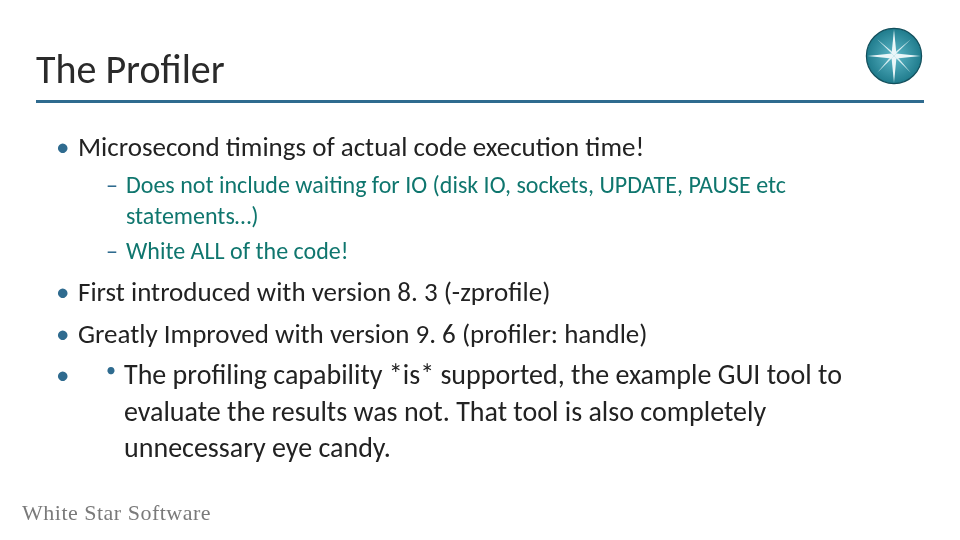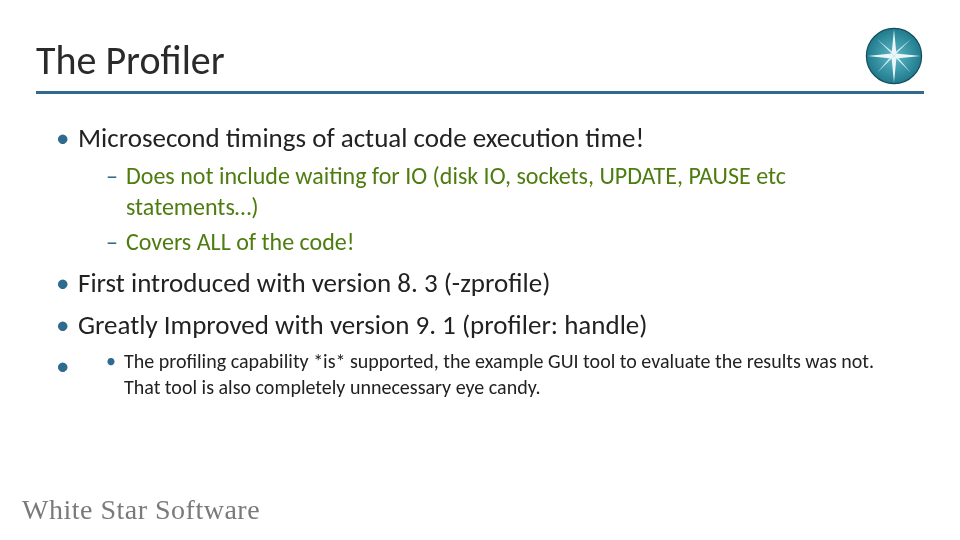--- a/index.html
+++ b/index.html
@@ -10,21 +10,21 @@
     background: #ffffff;
     font-family: Calibri, "Segoe UI", Arial, sans-serif;
     color: #222;
     overflow: hidden;
   }
   .slide {
     position: relative;
     width: 960px;
     height: 540px;
     box-sizing: border-box;
-    padding: 28px 36px 0 36px;
+    padding: 37px 36px 0 36px;
   }
   .title {
     font-size: 40px;
     color: #2a2a2a;
     margin: 8px 0 4px 0;
     font-weight: 400;
   }
   .rule {
     border: none;
     border-top: 3px solid #2f6b8f;
@@ -63,56 +63,56 @@
     list-style: none;
     padding-left: 28px;
     margin: 4px 0 8px 0;
   }
   ul.sub > li {
     position: relative;
     font-size: 24px;
     line-height: 1.3;
     padding-left: 20px;
     margin-bottom: 4px;
-    color: #4d7c0f;
+    color: #0f766e;
   }
   ul.sub > li::before {
     content: "–";
     position: absolute;
     left: 0;
     top: 0;
     color: #2f6b8f;
     font-size: 24px;
   }
   ul.subsub {
     list-style: none;
     padding-left: 28px;
     margin: 4px 0 4px 0;
   }
   ul.subsub > li {
     position: relative;
-    font-size: 20px;
+    font-size: 28px;
     line-height: 1.3;
     padding-left: 18px;
     color: #222;
   }
   ul.subsub > li::before {
     content: "•";
     position: absolute;
     left: 0;
     top: 0;
     color: #2f6b8f;
     font-size: 20px;
   }
   .footer {
     position: absolute;
     left: 22px;
     bottom: 14px;
     font-family: "Brush Script MT", "Segoe Script", cursive;
-    font-size: 28px;
+    font-size: 22px;
     color: #7a7a7a;
     letter-spacing: 0.5px;
   }
 </style>
 </head>
 <body>
 
 <div class="slide">
 
   <div class="logo">
@@ -138,25 +138,25 @@
   </div>
 
   <h1 class="title">The Profiler</h1>
   <hr class="rule">
 
   <ul class="top">
     <li>
       <span>Microsecond timings of actual code execution time!</span>
       <ul class="sub">
         <li><span>Does not include waiting for IO (disk IO, sockets, UPDATE, PAUSE etc statements…)</span></li>
-        <li><span>Covers ALL of the code!</span></li>
+        <li><span>White ALL of the code!</span></li>
       </ul>
     </li>
     <li><span>First introduced with version 8. 3 (-zprofile)</span></li>
-    <li><span>Greatly Improved with version 9. 1 (profiler: handle)</span></li>
+    <li><span>Greatly Improved with version 9. 6 (profiler: handle)</span></li>
     <li>
       <ul class="subsub">
         <li><span>The profiling capability *is* supported, the example GUI tool to evaluate the results was not.  That tool is also completely unnecessary eye candy.</span></li>
       </ul>
     </li>
   </ul>
 
   <div class="footer">White Star Software</div>
 </div>
 

